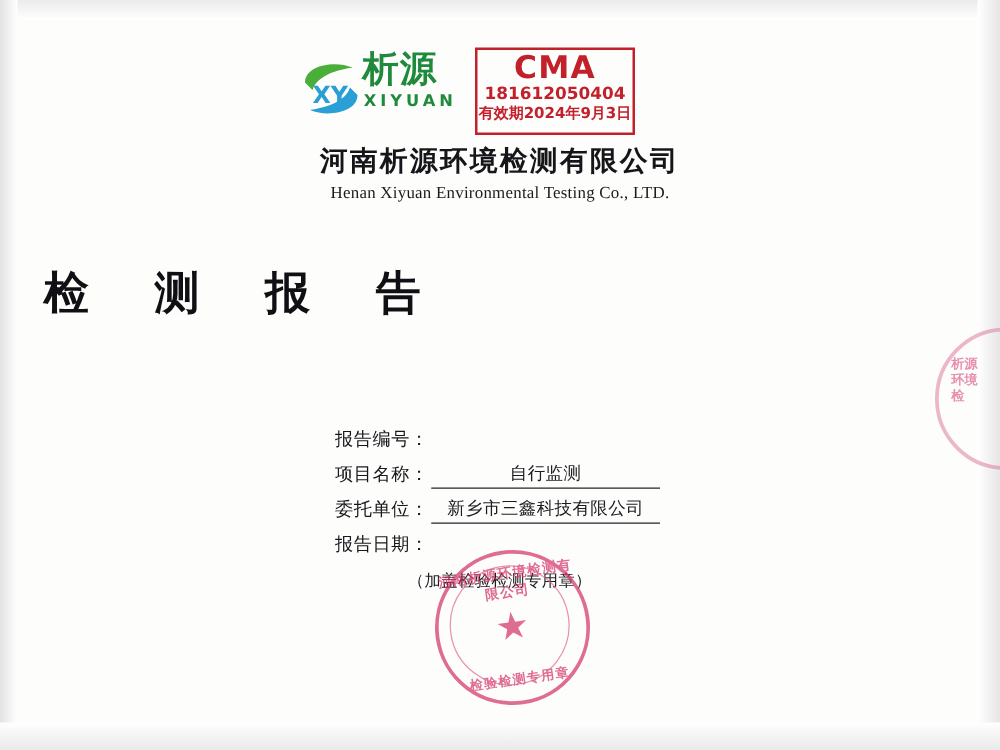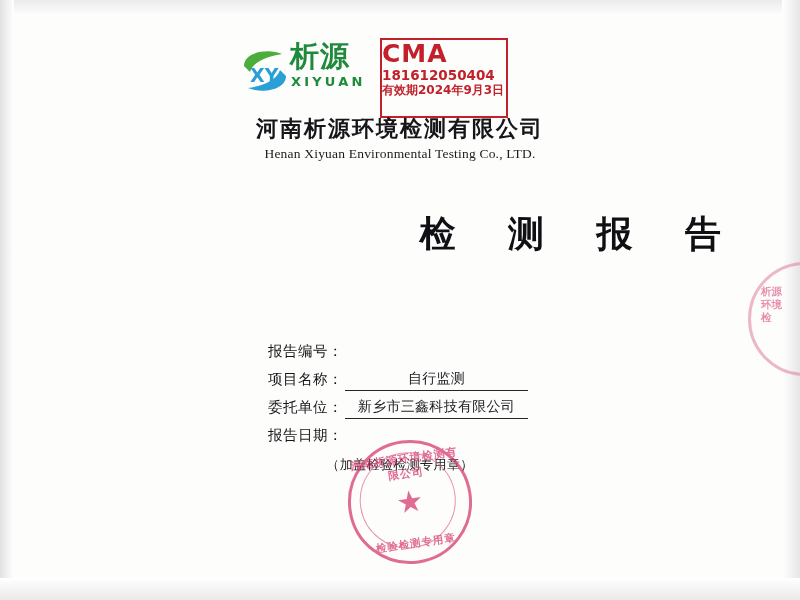--- a/index.html
+++ b/index.html
@@ -89,24 +89,24 @@
     font-weight: bold;
     color: #1f8a3b;
     letter-spacing: 3.2px;
   }
 
   .logo-cma {
     position: absolute;
     left: 380px;
     top: 0px;
     width: 128px;
-    height: 80px;
+    height: 70px;
     border: 2px solid #c2202a;
     box-sizing: border-box;
-    text-align: left;
+    text-align: center;
     color: #c2202a;
   }
   .cma-mark {
     font-family: "DejaVu Sans", sans-serif;
     font-size: 25px;
     font-weight: bold;
     letter-spacing: 1px;
     line-height: 26px;
     margin-top: 1px;
   }
@@ -144,27 +144,28 @@
     font-size: 13.5px;
     color: #1b1b1f;
     letter-spacing: 0.2px;
   }
 
   
   .doc-title {
     position: absolute;
     left: 0; top: 210px;
     width: 741px;
-    text-align: right;
+    text-align: left;
     font-family: "DejaVu Sans", sans-serif;
     font-size: 36px;
     font-weight: bold;
     color: #101014;
     letter-spacing: 20px;
     text-indent: 20px;
+    padding-left: 15px;
   }
 
   
   .fields {
     position: absolute;
     left: 268px;
     top: 338px;
     width: 260px;
   }
   .field-row {

